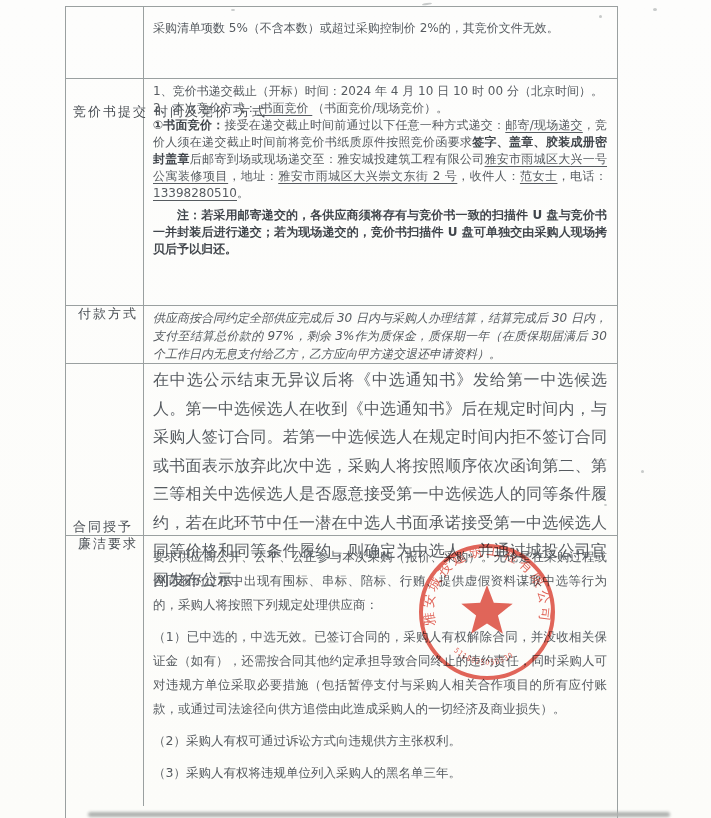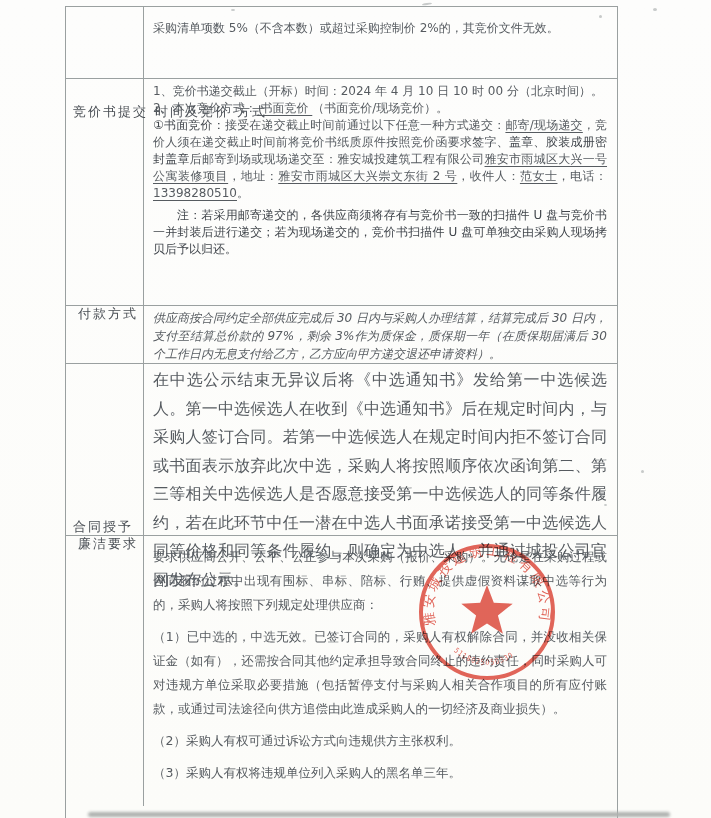--- a/index.html
+++ b/index.html
@@ -19,21 +19,21 @@
   .row:first-child{border-top:none;}
   .label-cell{
     width:78px;flex:0 0 78px;box-sizing:border-box;
     border-right:1px solid #9aa0a0;
     font-size:13px;color:#4a4f55;letter-spacing:2px;
     display:flex;flex-direction:row;
   }
   .label-cell > div{padding-left:7px;white-space:nowrap;}
   .content-cell{flex:1;box-sizing:border-box;padding:0 10px 0 9px;text-align:justify;}
   .content-cell p{margin:0;}
-  .content-cell .b{font-weight:normal;color:#41464c;}
+  .content-cell .b{font-weight:bold;color:#41464c;}
   .content-cell .u{text-decoration:underline;text-underline-offset:3px;}
   .content-cell .indent{text-indent:2em;}
   
   .r1{height:71px;}
   .r1 .content-cell{font-size:12px;line-height:18px;padding-top:12px;}
   .r2{height:227px;}
   .r2 .label-cell{padding-top:16px;line-height:34px;}
   .r2 .content-cell{font-size:12px;line-height:17px;padding-top:4px;}
   .r2 .content-cell p.indent{margin-top:5px;font-weight:bold;color:#41464c;}
   .r3{height:58px;}

